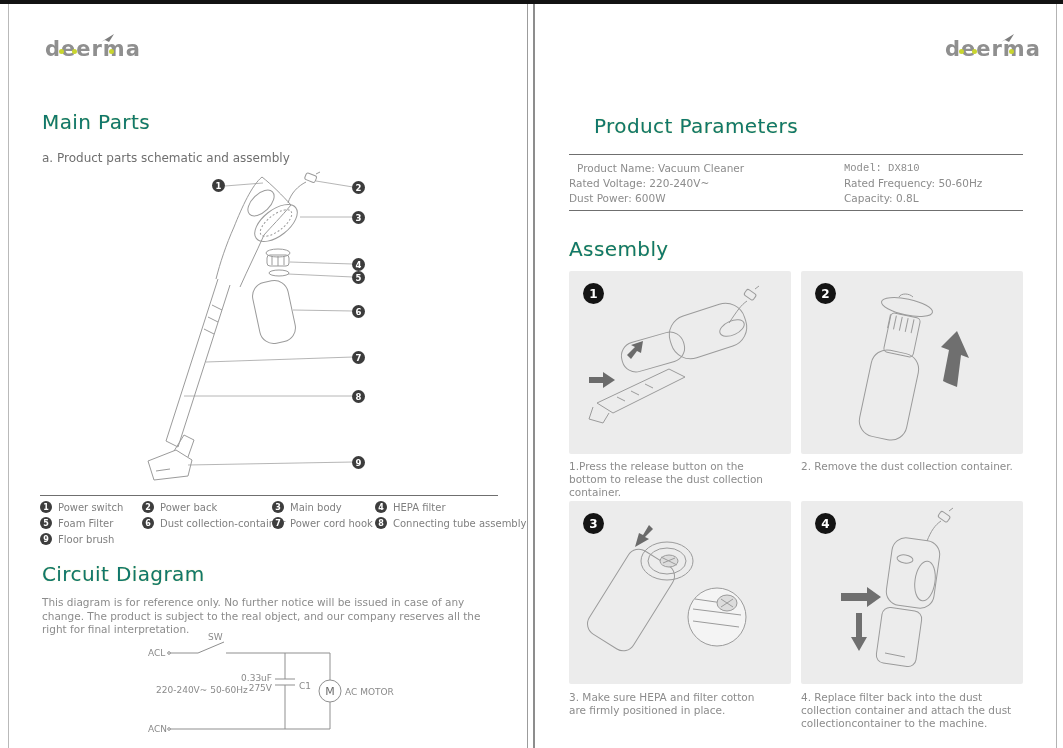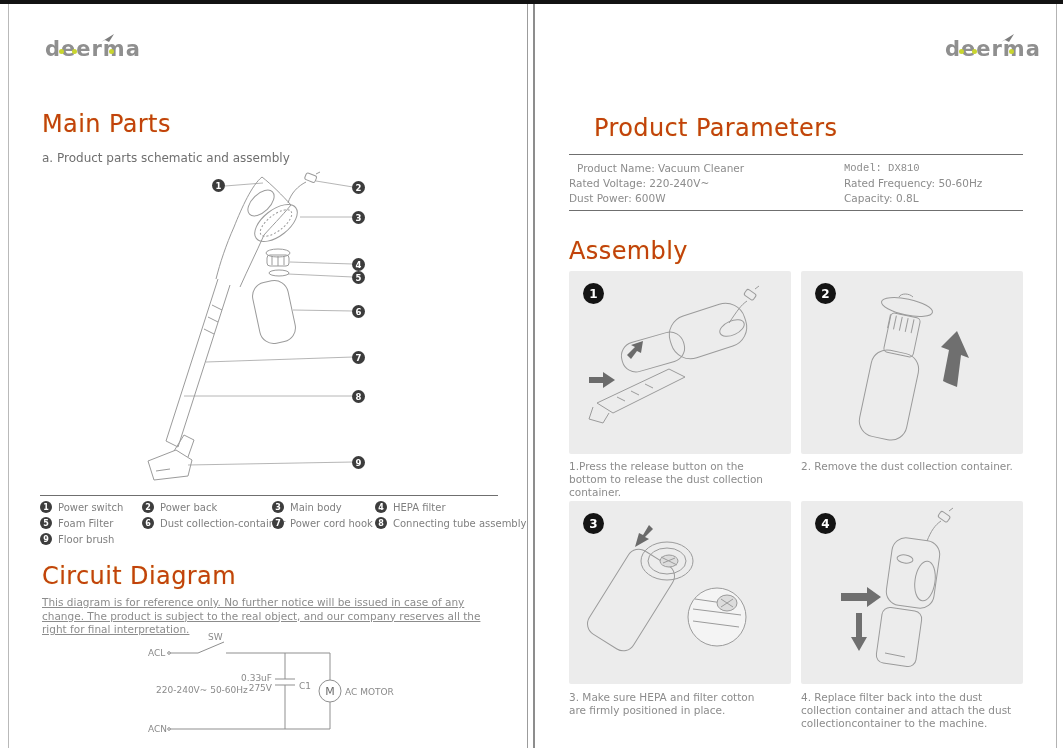--- a/index.html
+++ b/index.html
@@ -9,21 +9,21 @@
   .page { position:absolute; top:4px; bottom:0; background:#fff; }
   .page-left  { left:8px;  width:520px; border-left:1px solid #b9b9b9; border-right:1px solid #9c9c9c; }
   .page-right { left:533px; width:524px; border-left:2px solid #8d8d8d; border-right:1px solid #b3b3b3; }
   .abs { position:absolute; }
 
   .logo { position:absolute; color:#8f8f8f; font-size:21px; font-weight:bold; letter-spacing:1px; }
   .logo .dot { position:absolute; width:5px; height:5px; border-radius:50%; background:#c9d52f; top:12px; }
   .logo .dot1 { left:14px; } .logo .dot2 { left:27px; } .logo .dot3 { left:64px; }
   .logo .wing { position:absolute; top:-3px; left:56px; }
 
-  .heading { color:#c2410c; font-size:24px; font-weight:500; letter-spacing:0.4px;
+  .heading { color:#0f766e; font-size:20px; font-weight:500; letter-spacing:0.4px;
              text-shadow:0 0 1px rgba(214,218,53,0.55); white-space:nowrap; }
   .subtitle { color:#6f6f6f; font-size:12px; }
   .body-text { color:#8c8c8c; font-size:10.5px; line-height:13.5px; }
 
   .hrule { position:absolute; height:1px; background:#6f6f6f; }
 
   .legend-item { position:absolute; display:flex; align-items:center; gap:6px; }
   .badge-sm { width:12px; height:12px; border-radius:50%; background:#3d3d3d; color:#fff;
               font-size:8px; font-weight:bold; display:flex; align-items:center; justify-content:center; flex:0 0 12px; }
   .legend-label { color:#7f7f7f; font-size:10px; white-space:nowrap; }
@@ -176,21 +176,21 @@
       <span class="badge-sm">8</span>
       <span class="legend-label">Connecting tube assembly</span>
     </div>
   <div class="legend-item" style="left:31px;  top:529px;">
       <span class="badge-sm">9</span>
       <span class="legend-label">Floor brush</span>
     </div>
 
   <div class="heading abs" style="left:33px; top:558px;">Circuit Diagram</div>
 
-  <div class="body-text abs" style="left:33px; top:592px; width:462px;text-decoration:underline;">This diagram is for reference only. No further notice will be issued in case of any change. The product is subject to the real object, and our company reserves all the right for final interpretation.</div>
+  <div class="body-text abs" style="left:33px; top:592px; width:462px;">This diagram is for reference only. No further notice will be issued in case of any change. The product is subject to the real object, and our company reserves all the right for final interpretation.</div>
 
   <svg class="sketch abs" style="left:131px; top:627px;" width="300" height="116" viewBox="0 0 300 116">
     <g stroke="#8f8f8f">
       <line x1="30" y1="22" x2="58" y2="22"></line>
       <line x1="58" y1="22" x2="84" y2="11"></line>
       <line x1="86" y1="22" x2="190" y2="22"></line>
       <line x1="30" y1="98" x2="190" y2="98"></line>
       <line x1="145" y1="22" x2="145" y2="48"></line>
       <line x1="135" y1="48" x2="155" y2="48"></line>
       <line x1="135" y1="54" x2="155" y2="54"></line>

